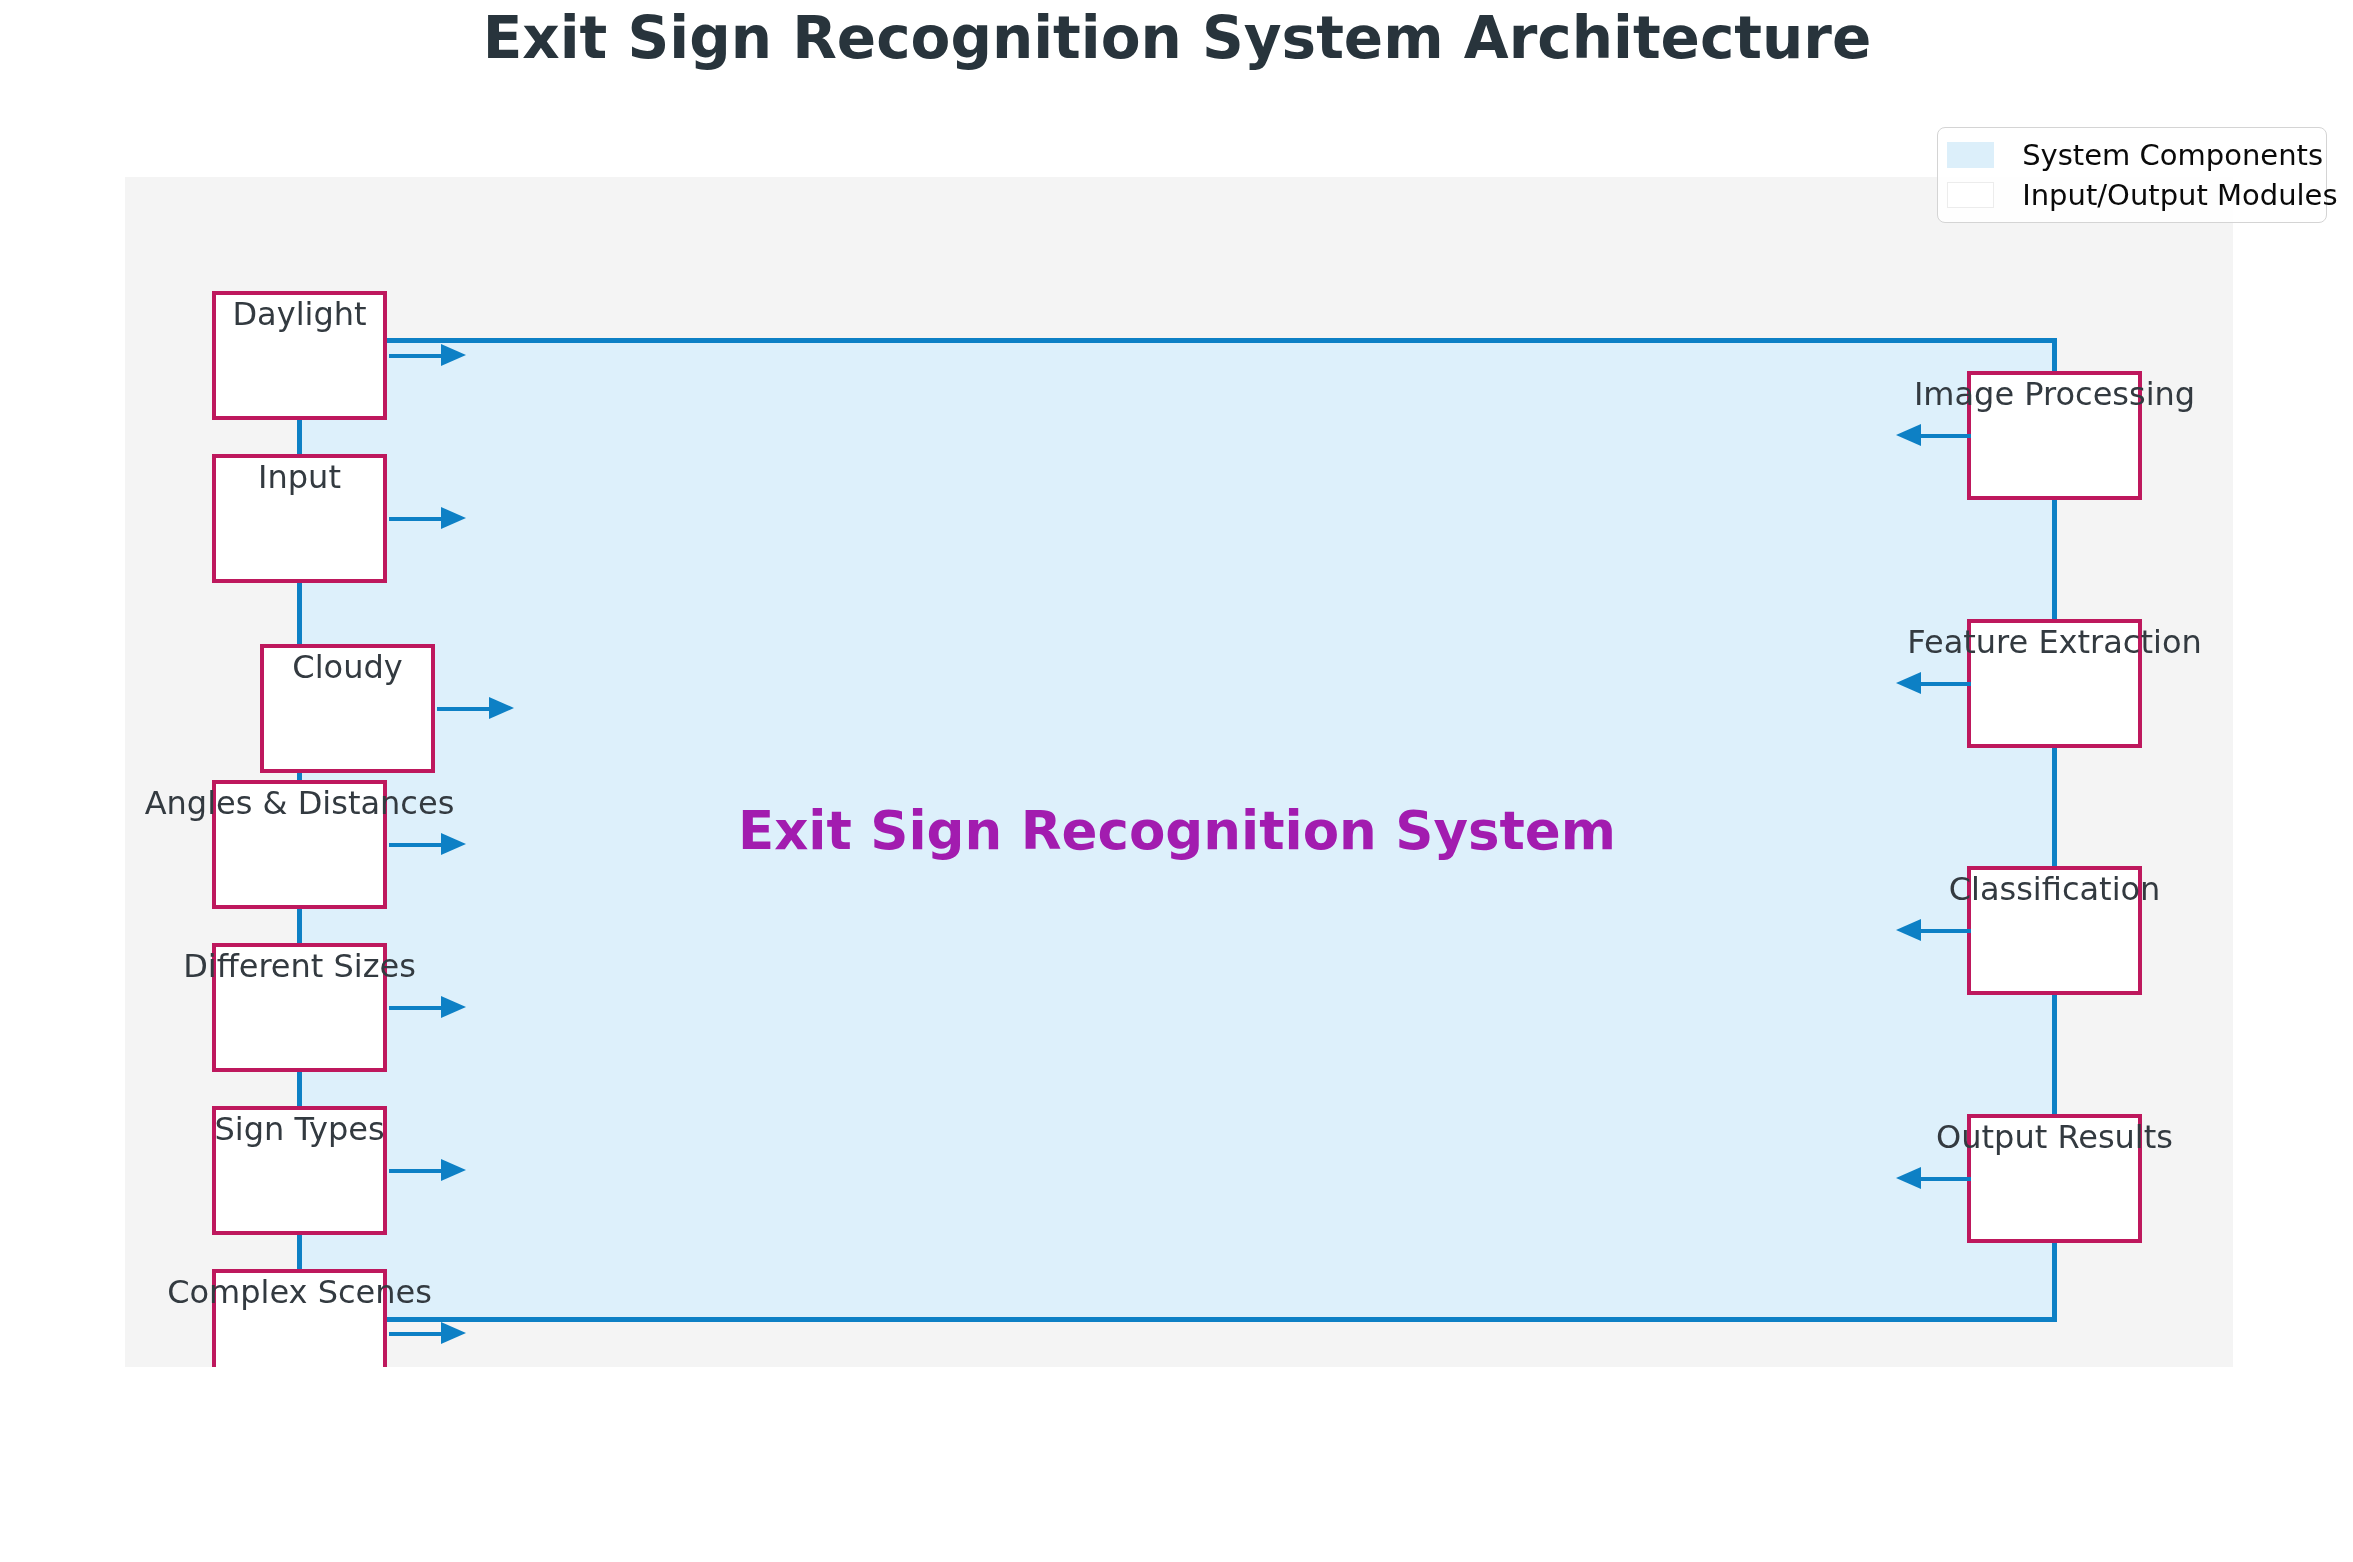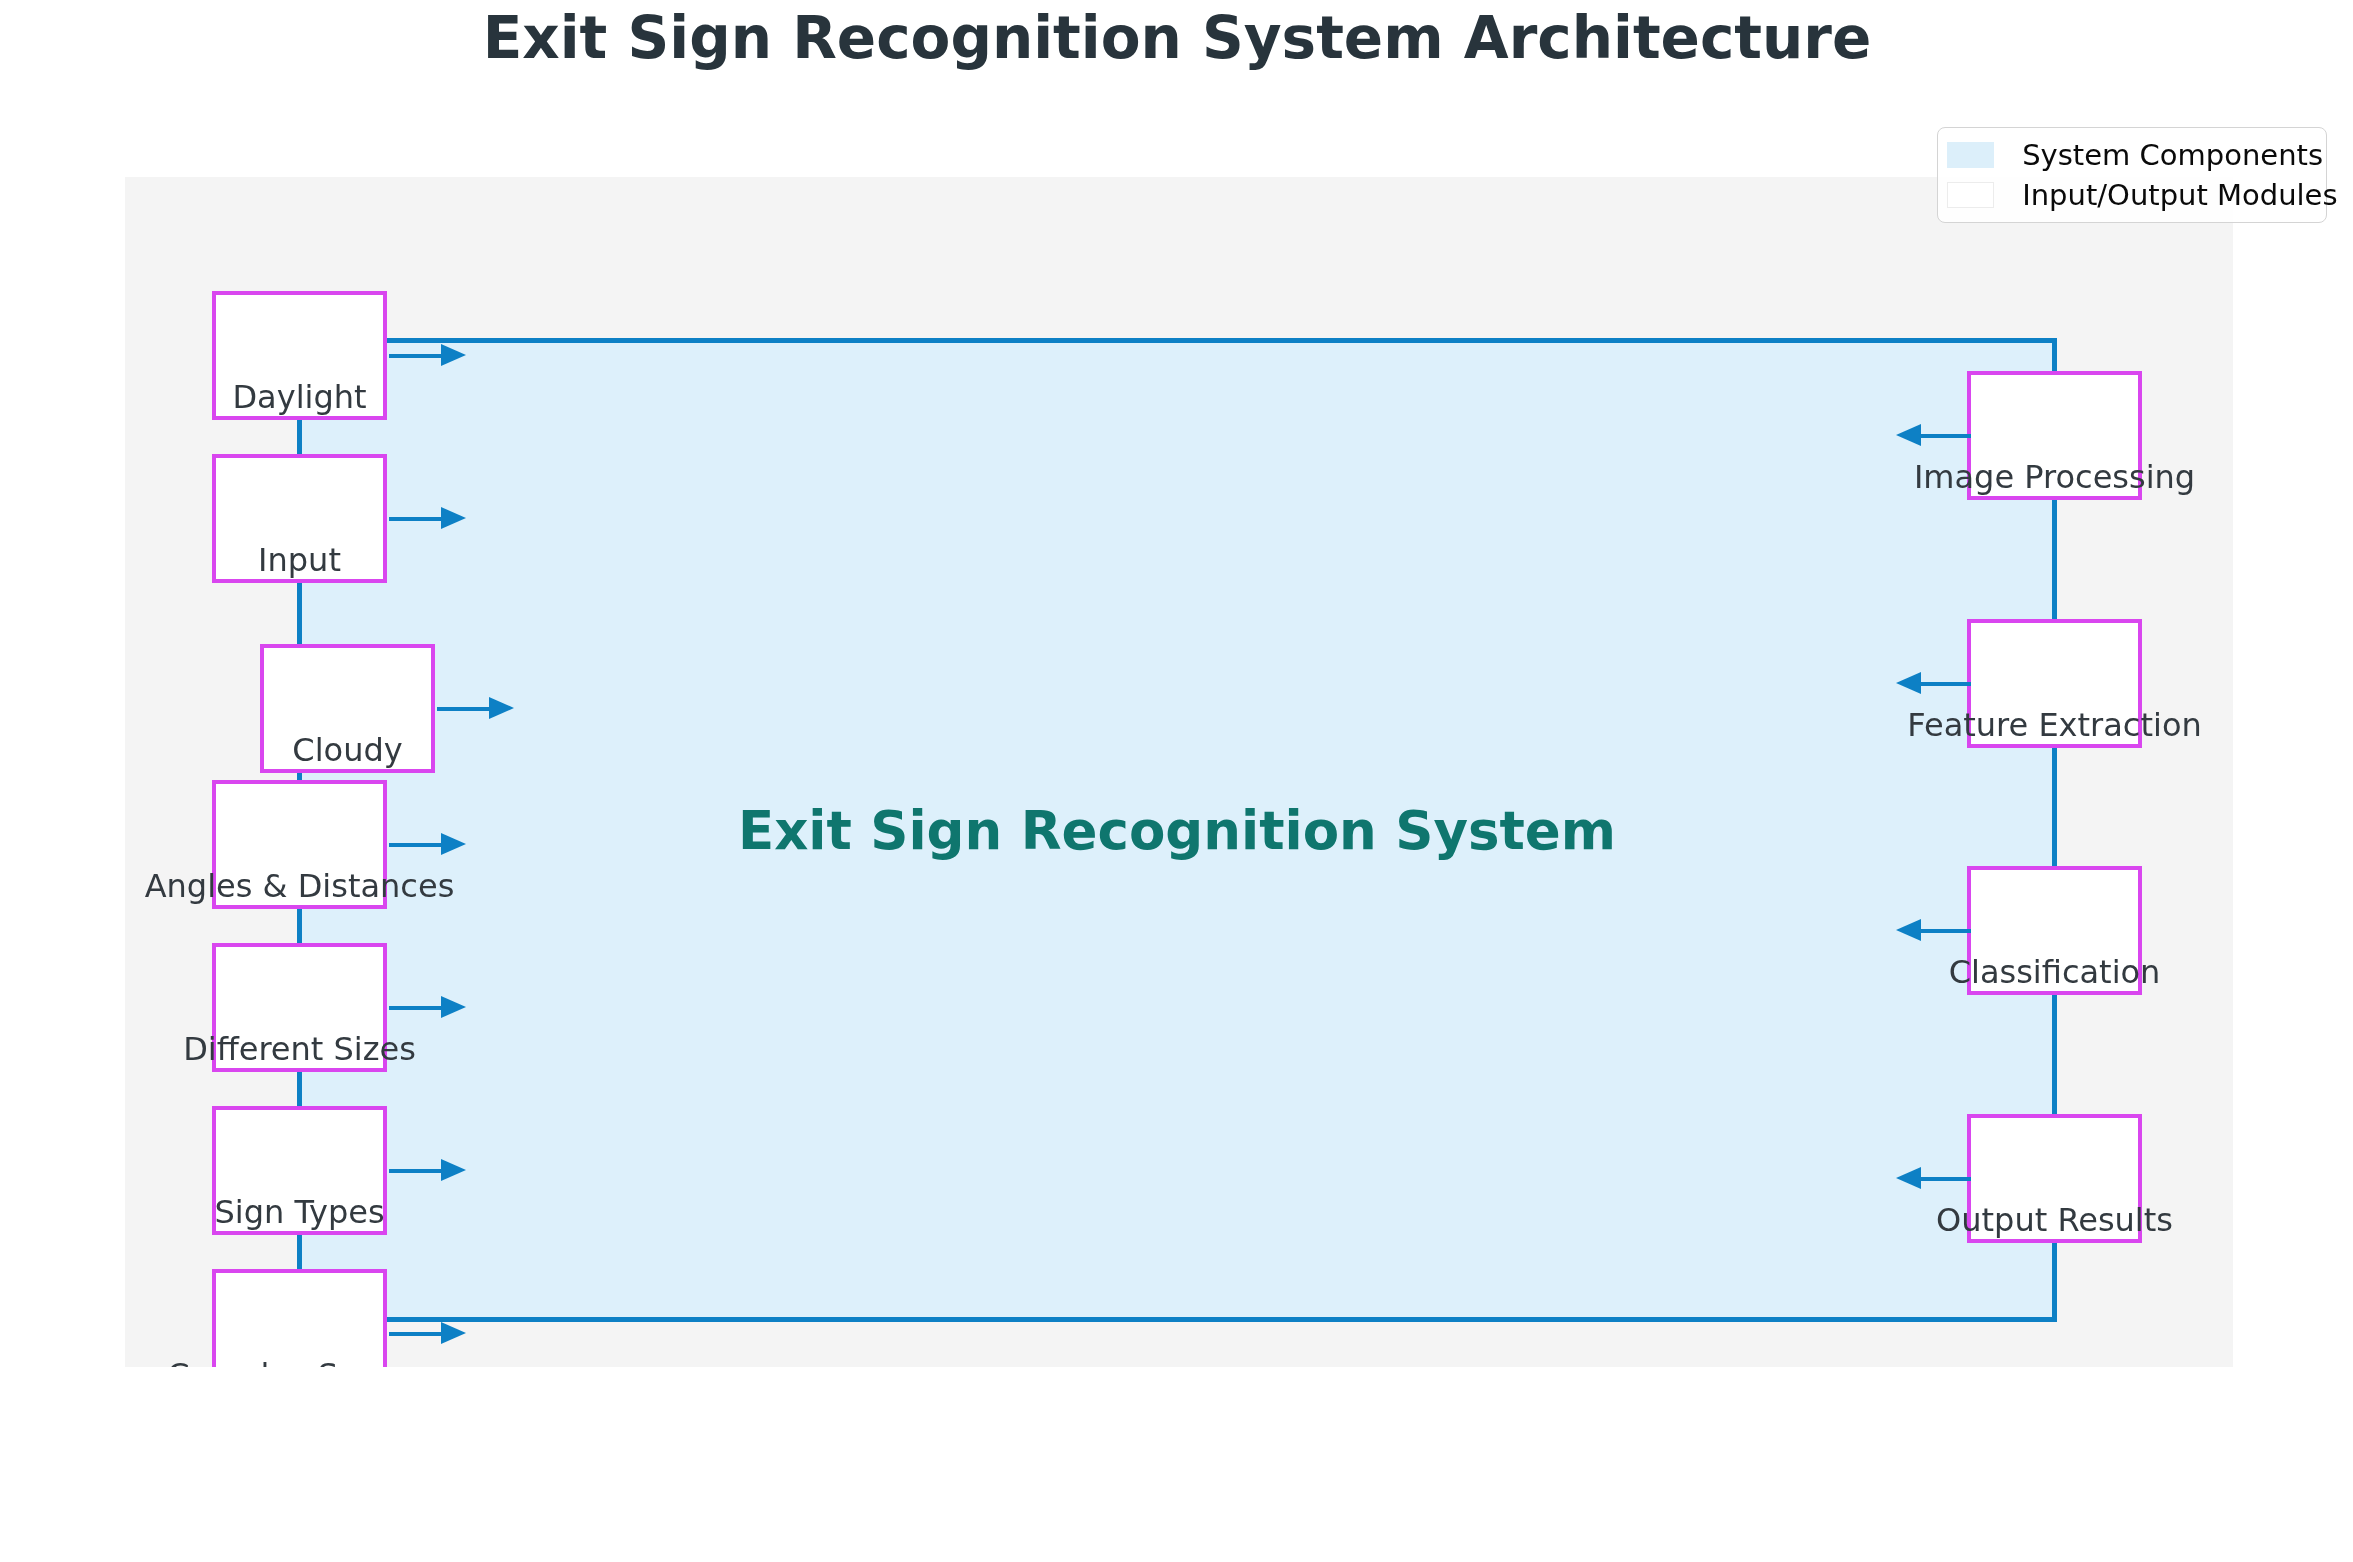--- a/index.html
+++ b/index.html
@@ -23,29 +23,29 @@
   }
   .system-box{
     position:absolute;left:297px;top:338px;
     width:1760px;height:984px;
     box-sizing:border-box;
     background:#ddf0fb;
     border:5.3px solid #0d80c5;
     display:flex;align-items:center;justify-content:center;
   }
   .system-label{
-    font-size:53px;font-weight:bold;color:#0f766e;white-space:nowrap;
+    font-size:53px;font-weight:bold;color:#a21caf;white-space:nowrap;
   }
   .node{
     position:absolute;
     width:175px;height:129px;
     box-sizing:border-box;
     background:#ffffff;
-    border:4px solid #d946ef;
-    display:flex;align-items:flex-end;justify-content:center;
+    border:4px solid #be185d;
+    display:flex;align-items:flex-start;justify-content:center;
     overflow:visible;
   }
   .node-label{
     font-size:32px;color:#333a40;white-space:nowrap;
   }
   .arrow{position:absolute;pointer-events:none;}
   
   .arrow-right-shaft{
     position:absolute;left:173px;top:calc(50% - 2px);
     width:54px;height:4px;background:#0d80c5;

